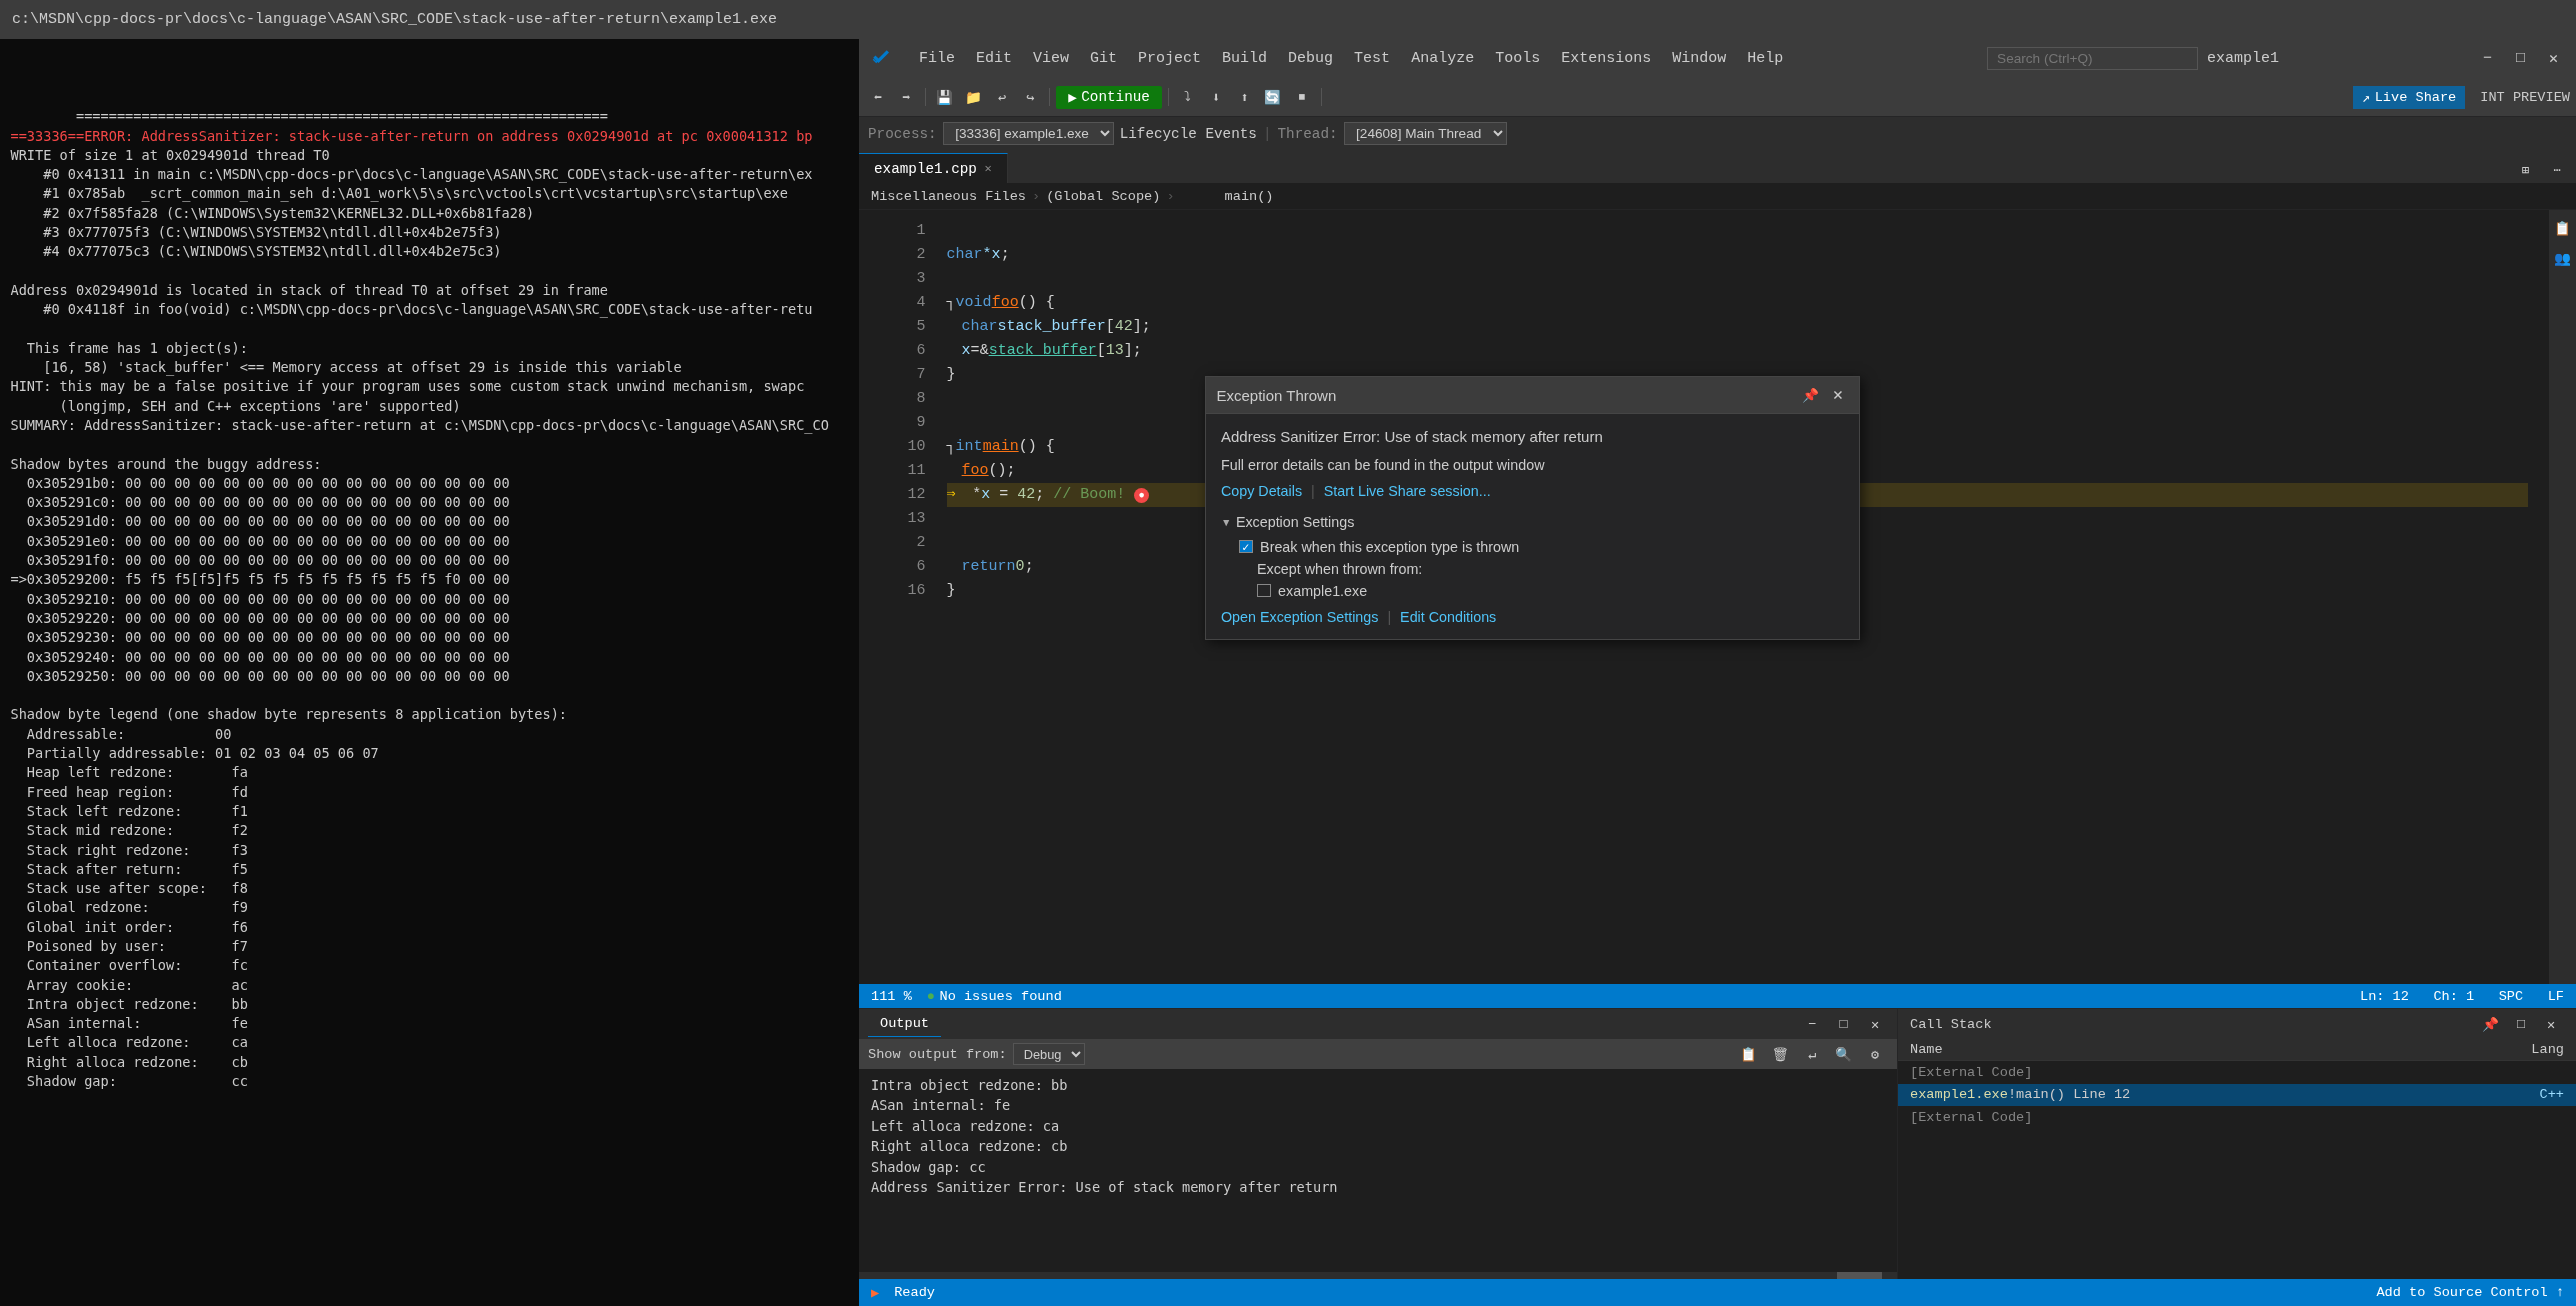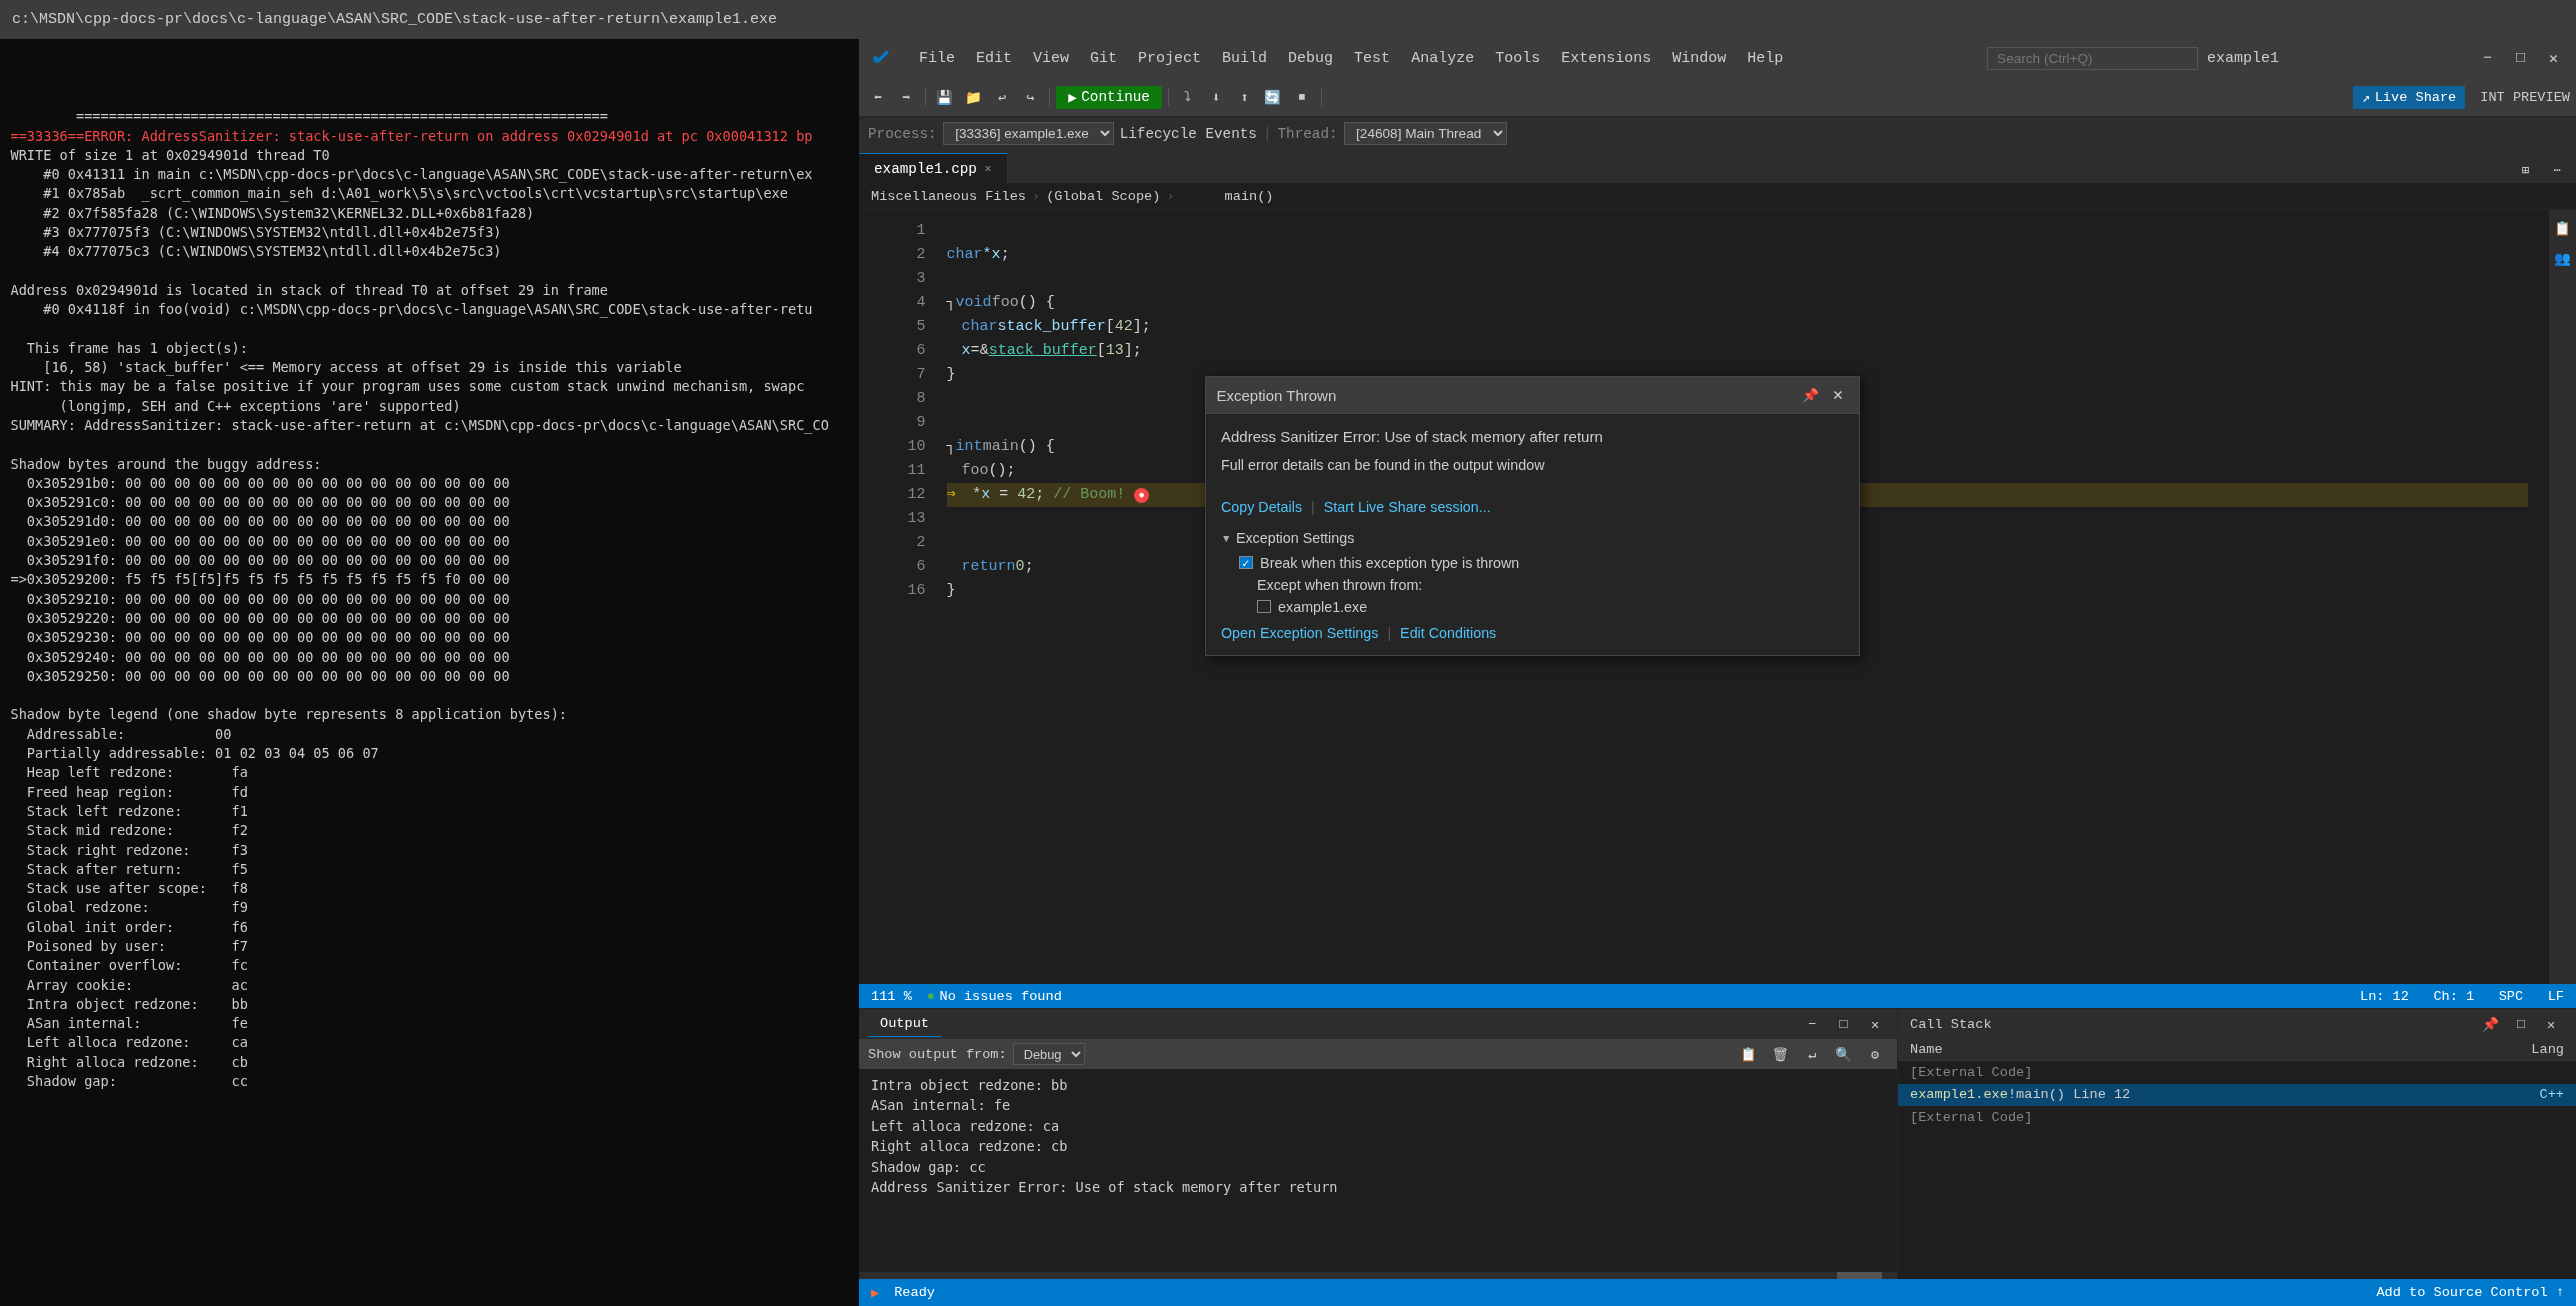--- a/index.html
+++ b/index.html
@@ -253,21 +253,21 @@
       display: flex;
       align-items: center;
       position: relative;
     }
 
     .code-line.highlighted {
       background: #3a2a00;
     }
 
     .kw { color: #569cd6; }
-    .fn { color: #a3a3a3; }
+    .fn { color: #f97316; text-decoration: underline; }
     .num { color: #b5cea8; }
     .cmt { color: #6a9955; }
     .var { color: #9cdcfe; }
     .op { color: #d4d4d4; }
 
     .debug-arrow {
       color: #ffcc00;
       margin-right: 6px;
       font-size: 15px;
     }
@@ -337,21 +337,21 @@
     .popup-error-title {
       font-size: 15px;
       color: #cccccc;
       margin-bottom: 10.5px;
       font-weight: 500;
     }
 
     .popup-details {
       font-size: 14.3px;
       color: #cccccc;
-      margin-bottom: 22px;
+      margin-bottom: 6px;
       line-height: 1.5;
     }
 
     .popup-links {
       display: flex;
       gap: 9px;
       margin-bottom: 15px;
       align-items: center;
     }
 

